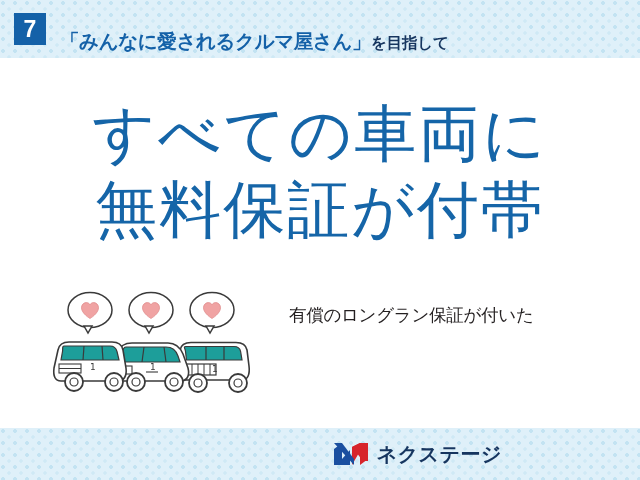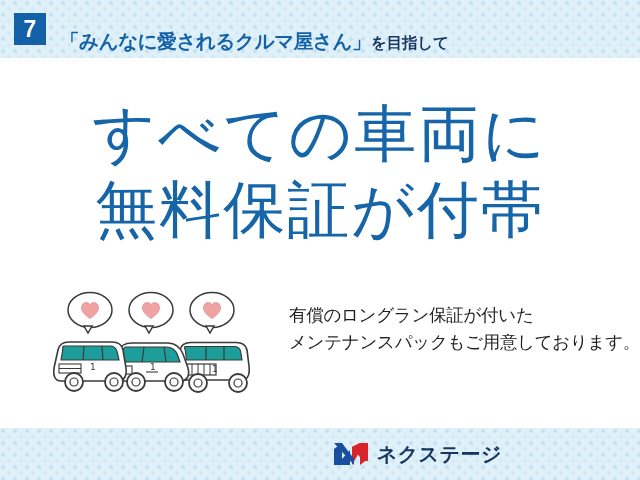--- a/index.html
+++ b/index.html
@@ -255,21 +255,20 @@
         <circle cx="28" cy="94" r="9" fill="#ffffff" stroke="#3a3a3a" stroke-width="1.8"></circle>
         <circle cx="28" cy="94" r="4" fill="#ffffff" stroke="#3a3a3a" stroke-width="1.2"></circle>
         <circle cx="68" cy="94" r="9" fill="#ffffff" stroke="#3a3a3a" stroke-width="1.8"></circle>
         <circle cx="68" cy="94" r="4" fill="#ffffff" stroke="#3a3a3a" stroke-width="1.2"></circle>
         <text x="44" y="82" font-size="9" fill="#3a3a3a" font-family="DejaVu Sans, sans-serif">1</text>
       </g>
     </svg>
 
     <div id="body-copy">
       <div class="copy-line">有償のロングラン保証が付いた</div>
-      <div class="copy-line">メンテナンスパックもご用意しております。</div>
     </div>
   </div>
 
   <div class="band" id="footer-band"></div>
 
   <div id="footer-logo">
     <div id="logo-inner">
       <svg width="38" height="26" viewBox="0 0 38 26">
         <path d="M2 24 L2 8 L10 2 L10 18 L18 9 L18 24 Z" fill="#1a4fa0"></path>
         <path d="M20 24 L20 6 L28 2 L28 2 L36 2 L36 18 L28 24 L28 10 Z" fill="#d7242b"></path>

